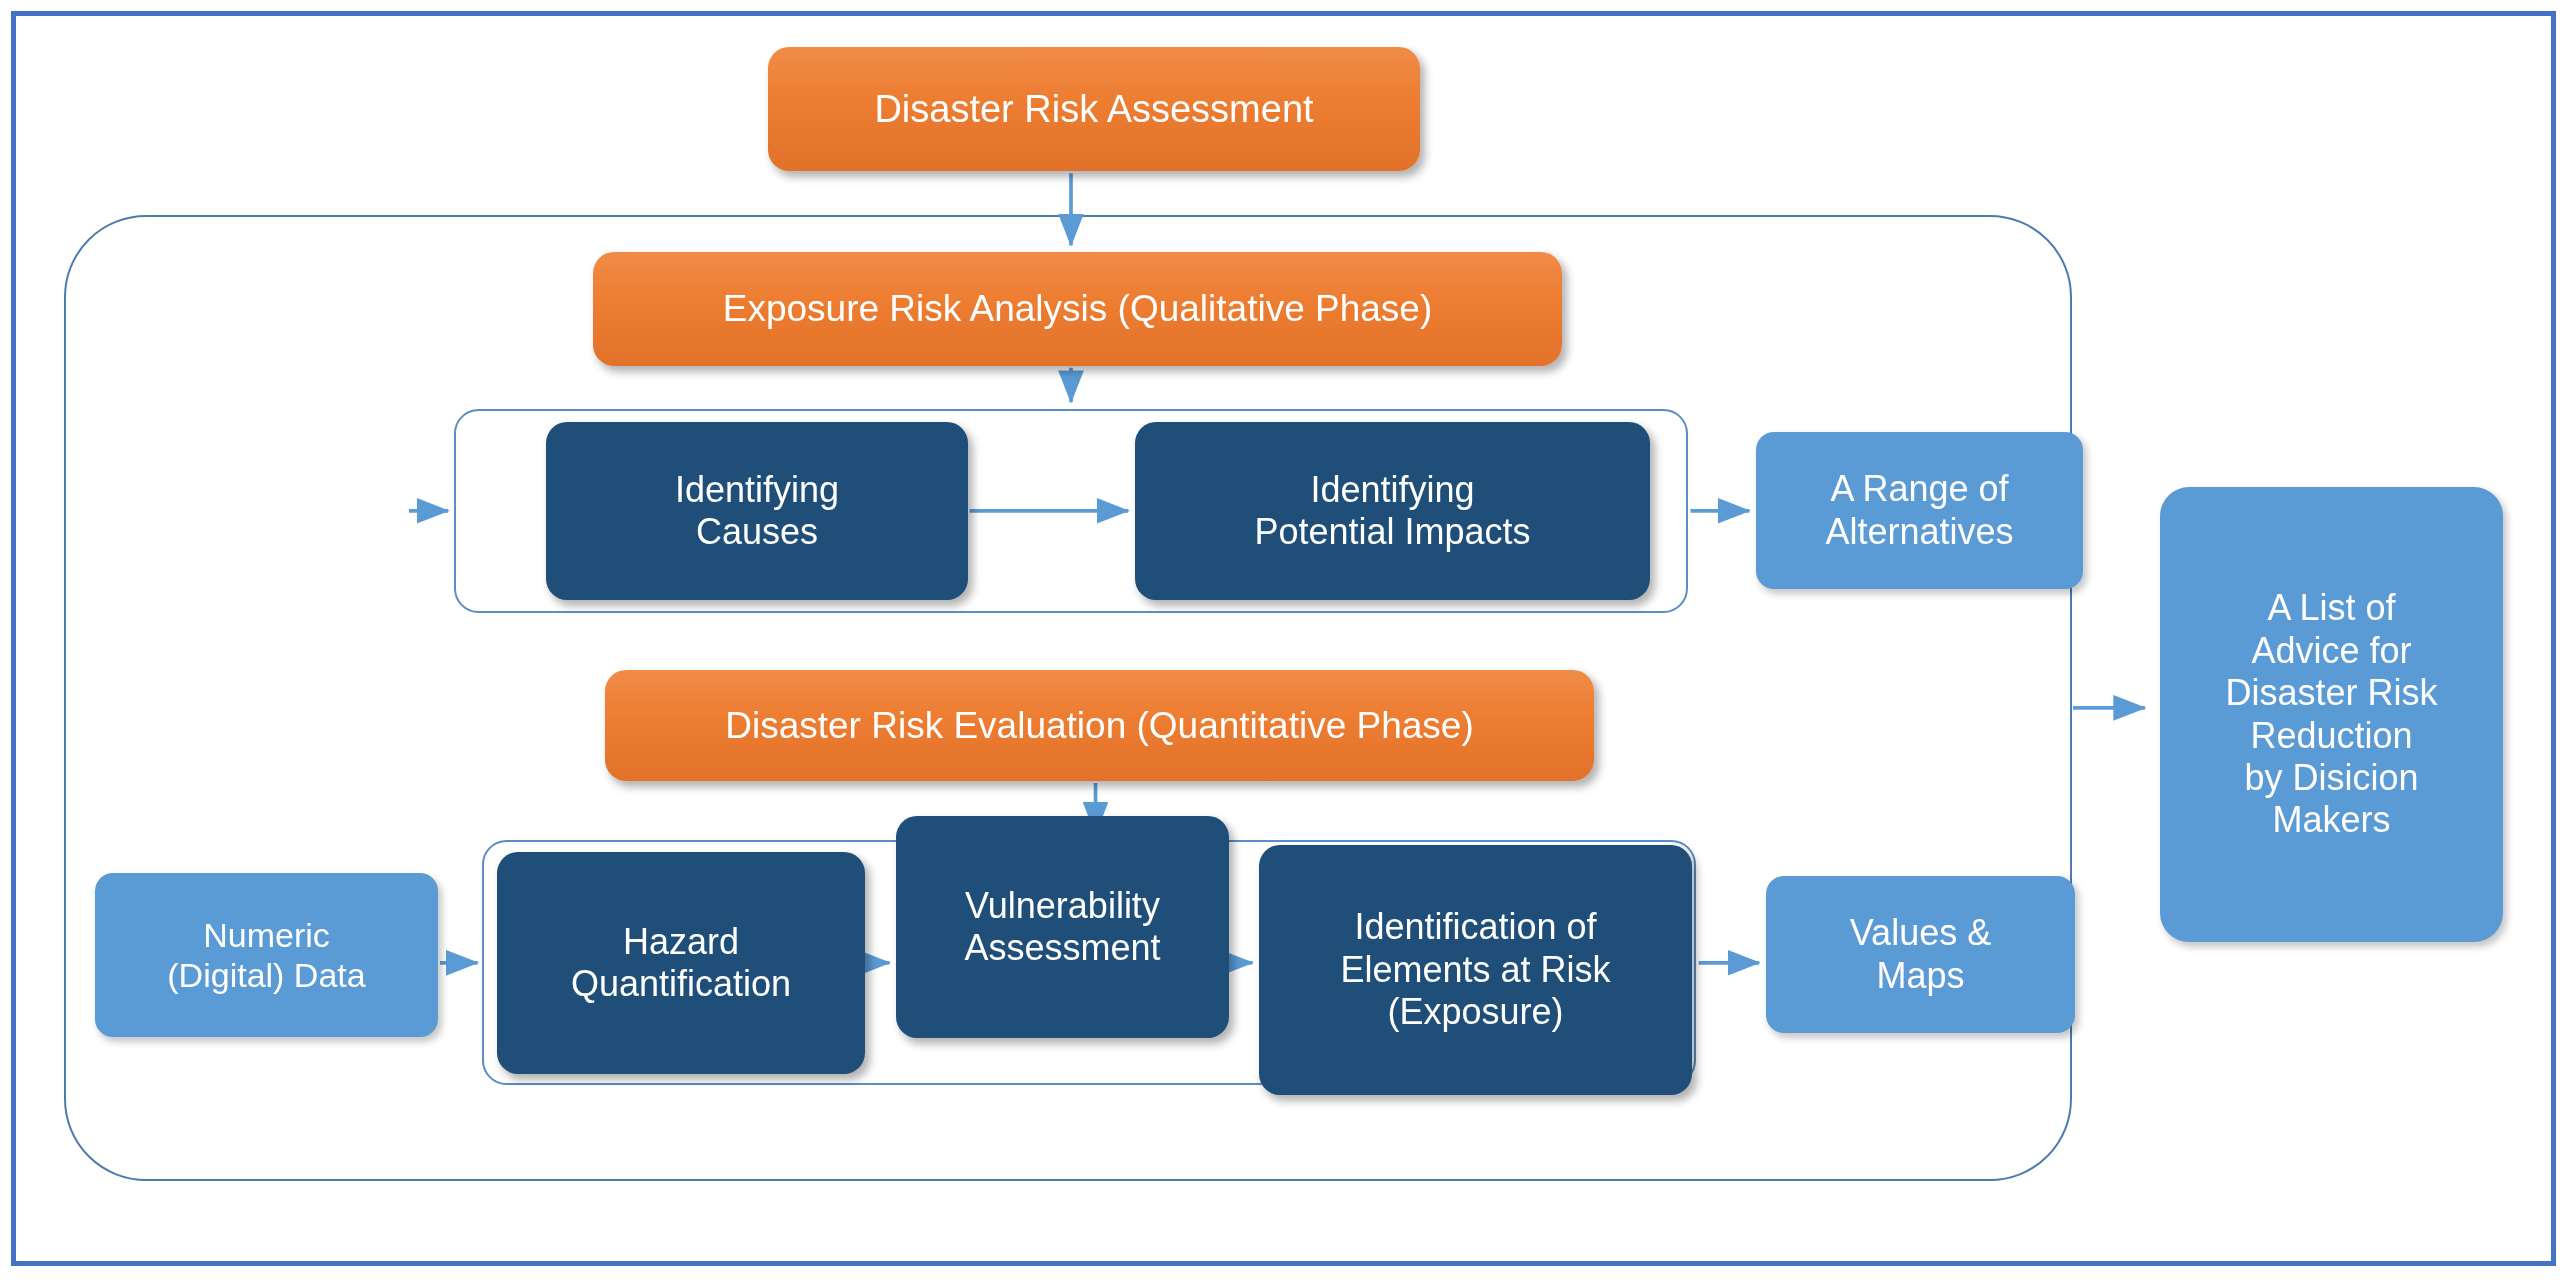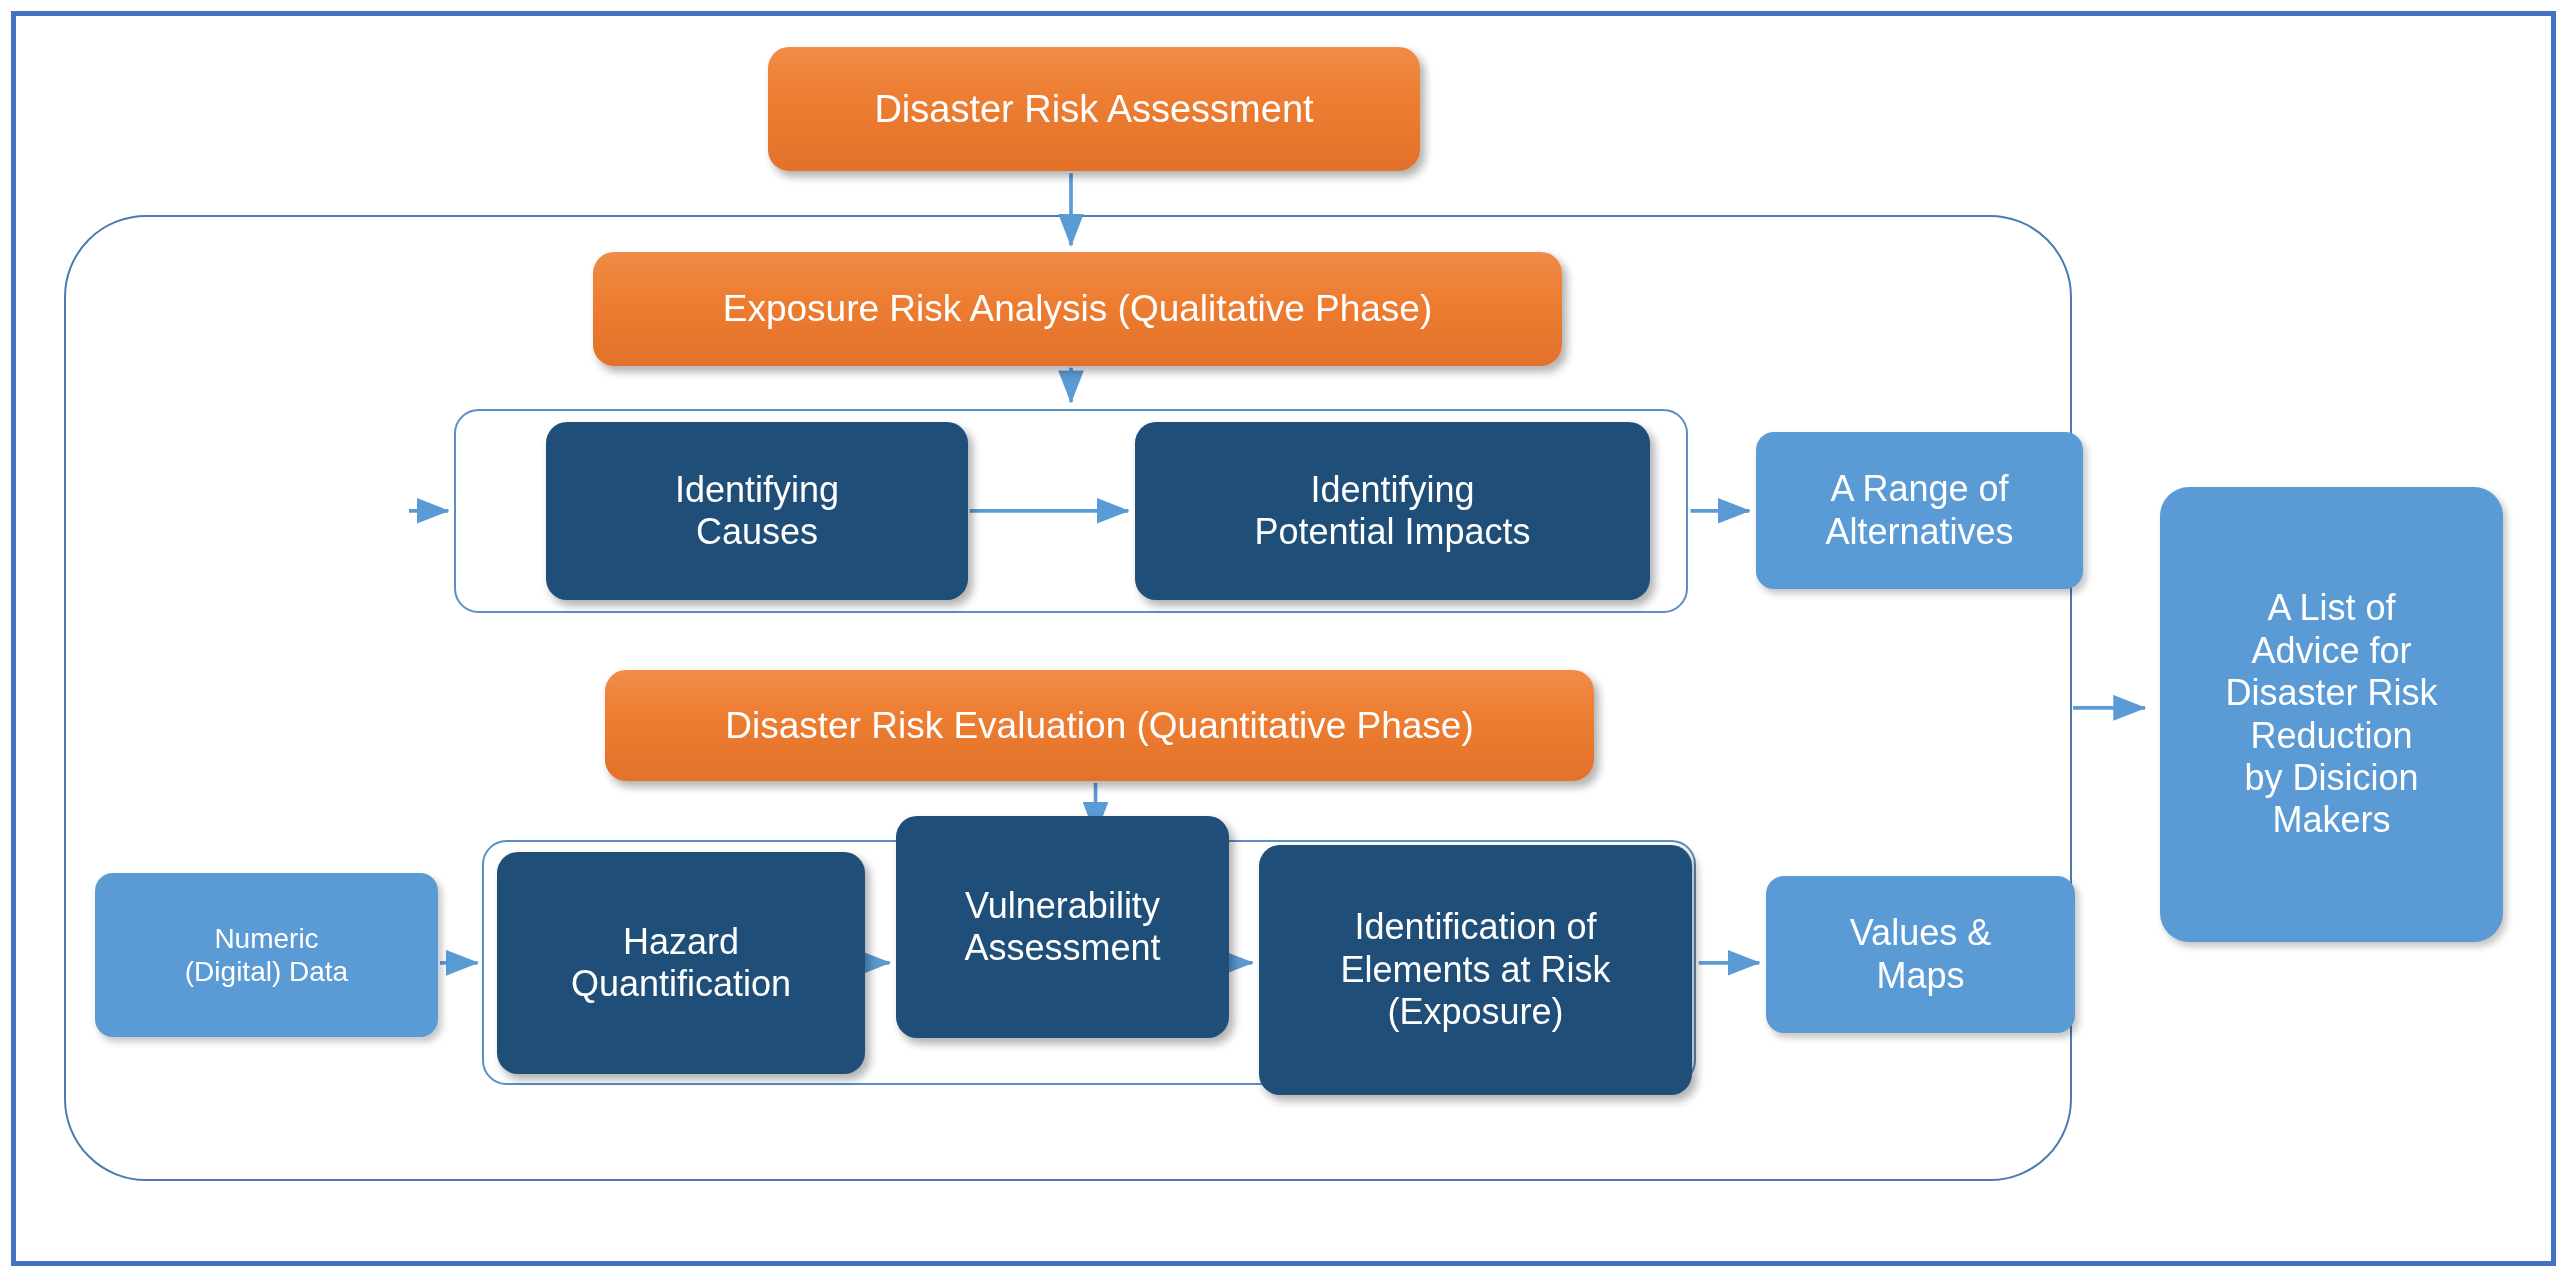--- a/index.html
+++ b/index.html
@@ -119,21 +119,21 @@
   #node-alternatives {
     left: 1756px; top: 432px; width: 327px; height: 157px;
     font-size: 36px;
   }
   #node-phase-quant {
     left: 605px; top: 670px; width: 989px; height: 111px;
     font-size: 37px;
   }
   #node-numeric {
     left: 95px; top: 873px; width: 343px; height: 164px;
-    font-size: 28px;
+    font-size: 34px;
   }
   #node-hazard {
     left: 497px; top: 852px; width: 368px; height: 222px;
     font-size: 36px;
   }
   #node-vulnerability {
     left: 896px; top: 816px; width: 333px; height: 222px;
     font-size: 36px;
   }
   #node-exposure {

